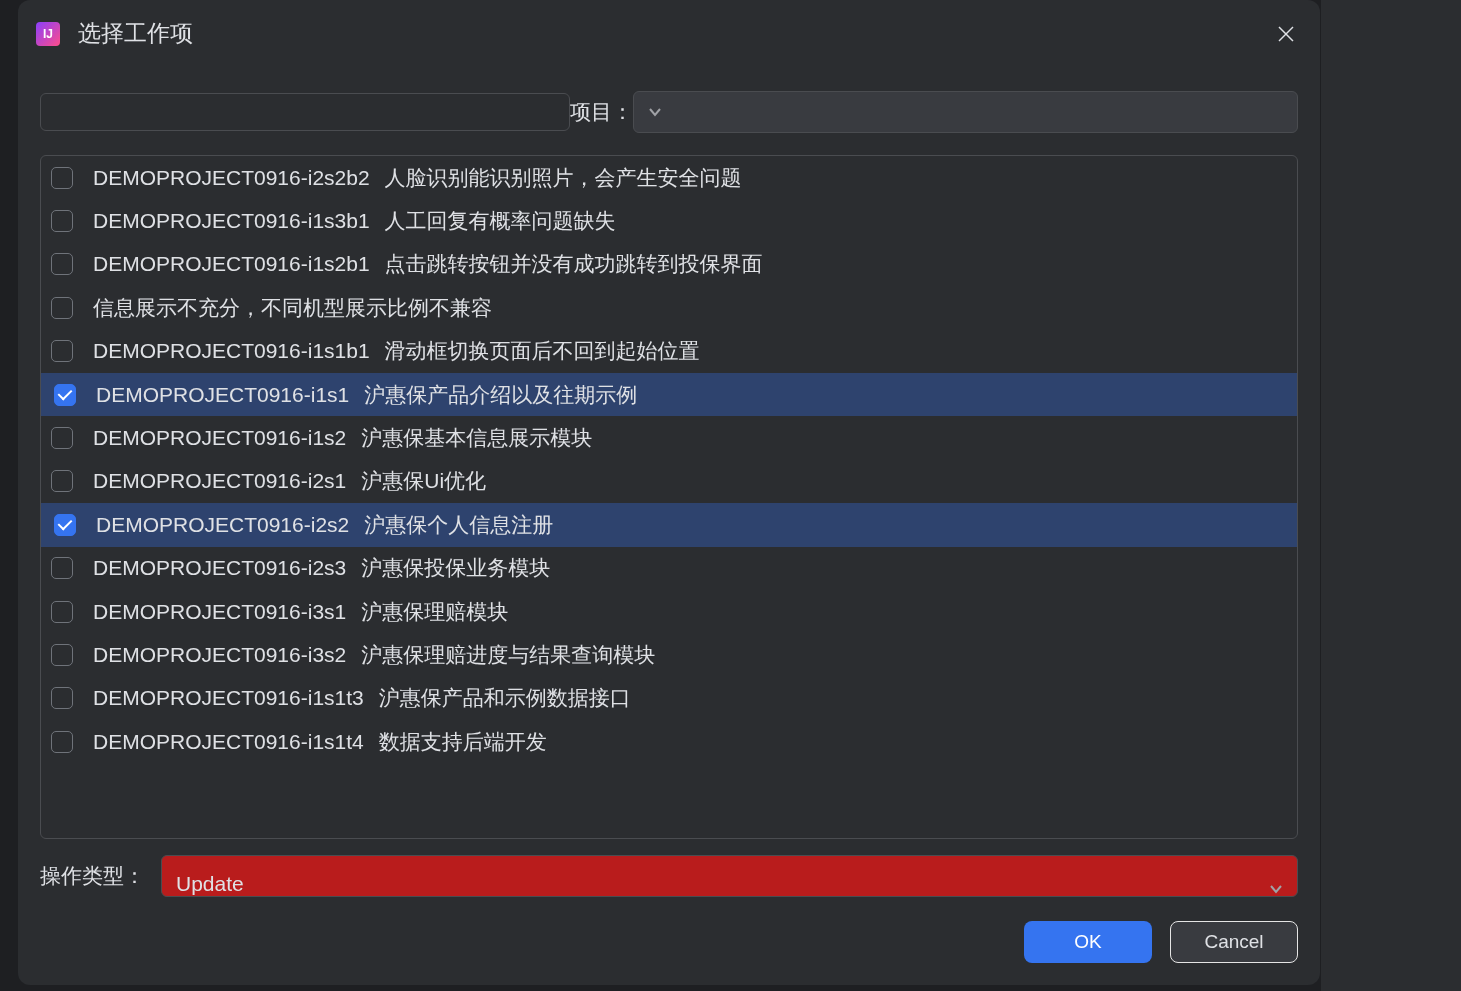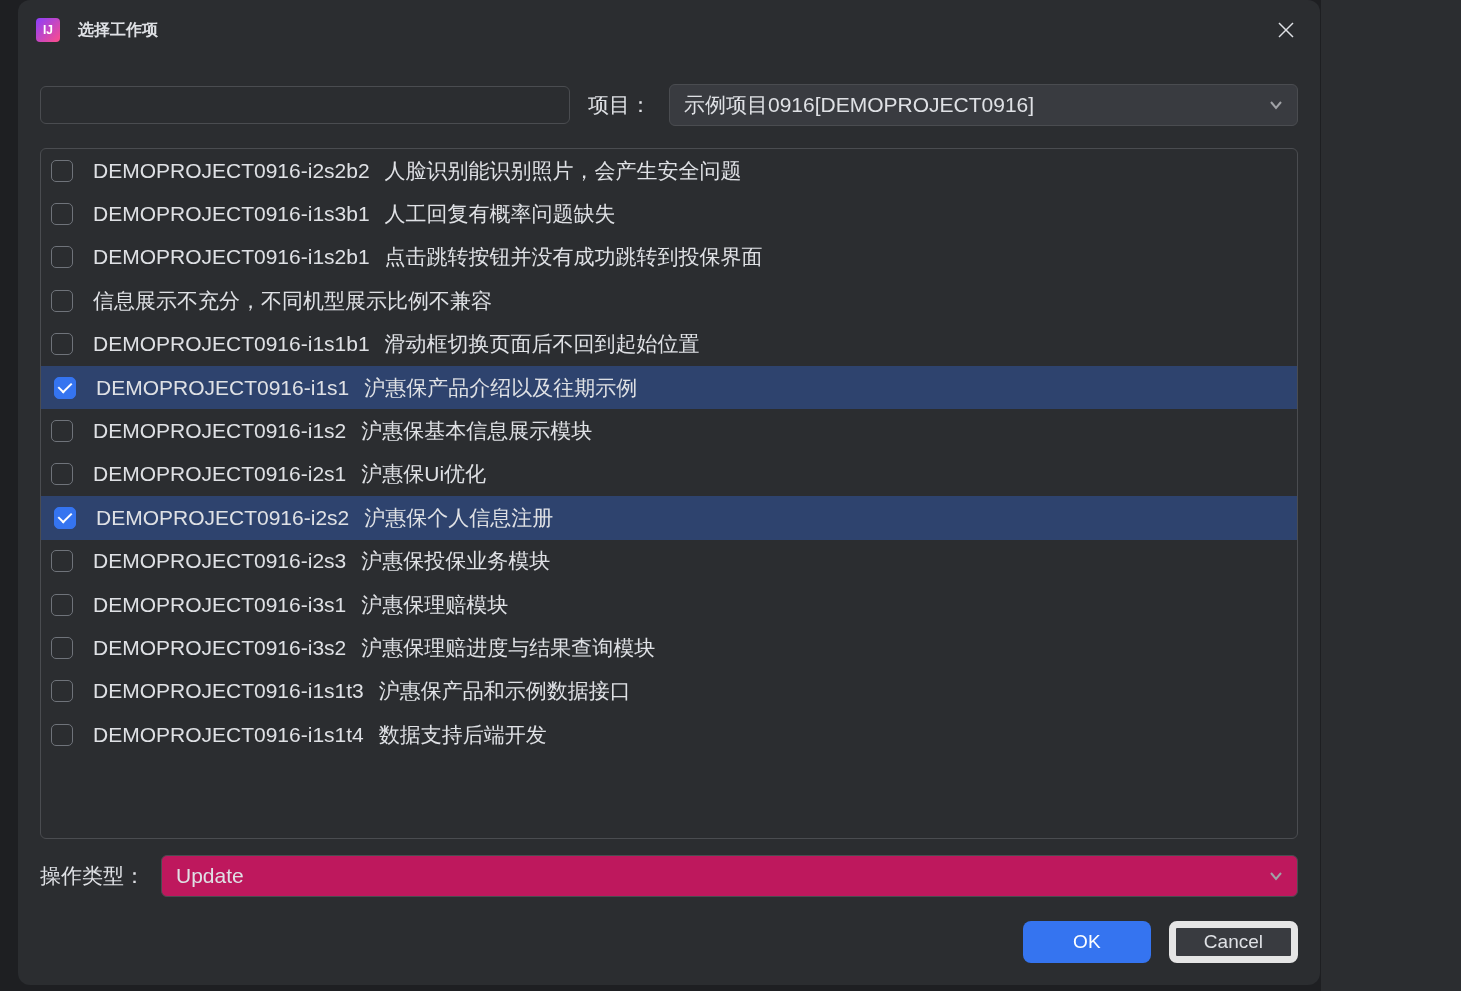--- a/index.html
+++ b/index.html
@@ -42,39 +42,38 @@
     background: linear-gradient(135deg, #8a3ffc 0%, #ff4d8a 100%);
     border-radius: 4px;
     display: flex;
     align-items: center;
     justify-content: center;
     font-size: 12px;
     font-weight: bold;
     color: #fff;
   }
   .dialog-title {
-    font-size: 16px;
-    color: #dfe1e5;
-    font-weight: 700;
+    font-size: 23px;
+    color: #dfe1e5;
+    font-weight: 400;
     flex: 1;
   }
   .close-btn {
     width: 24px;
     height: 24px;
     cursor: pointer;
     display: flex;
     align-items: center;
     justify-content: center;
   }
   .close-btn svg { stroke: #dfe1e5; stroke-width: 1.5; }
   .filter-row {
     display: flex;
     align-items: center;
     padding: 28px 22px 12px 22px;
-    gap: 18px;
   }
   .filter-input {
     width: 530px;
     height: 38px;
     background: #2b2d30;
     border: 1px solid #4a4c50;
     border-radius: 6px;
     color: #dfe1e5;
     padding: 0 10px;
     font-size: 18px;
@@ -176,25 +175,25 @@
     gap: 16px;
   }
   .op-label {
     font-size: 21px;
     color: #dfe1e5;
     white-space: nowrap;
   }
   .op-select {
     flex: 1;
     height: 42px;
-    background: #be185d;
+    background: #b91c1c;
     border: 1px solid #4a4c50;
     border-radius: 6px;
     display: flex;
-    align-items: center;
+    align-items: flex-end;
     padding: 0 14px;
     cursor: pointer;
   }
   .op-select-text {
     flex: 1;
     font-size: 21px;
     color: #dfe1e5;
   }
   .button-row {
     display: flex;
@@ -214,21 +213,21 @@
     border: none;
   }
   .btn-primary {
     background: #3574f0;
     color: #fff;
     min-width: 128px;
   }
   .btn-secondary {
     background: #393b40;
     color: #dfe1e5;
-    border: 7px solid #e5e5e5;
+    border: 1px solid #e5e5e5;
     min-width: 128px;
   }
   
   .list-scroll::-webkit-scrollbar { width: 14px; }
   .list-scroll::-webkit-scrollbar-track { background: transparent; }
   .list-scroll::-webkit-scrollbar-thumb { background: #4a4c50; border-radius: 7px; border: 3px solid #2b2d30; }
 </style>
 </head>
 <body>
 
@@ -244,21 +243,20 @@
         <line x1="2" y1="2" x2="16" y2="16"></line>
           <line x1="16" y1="2" x2="2" y2="16"></line>
       </svg>
     </div>
   </div>
 
   <div class="filter-row">
     <input class="filter-input" type="text" value="" style="">
     <span class="project-label">项目：</span>
     <div class="project-select">
-      <span class="project-select-text">示例项目0916[DEMOPROJECT0916]</span>
       <span class="chevron">
         <svg width="14" height="14" viewBox="0 0 14 14">
             <polyline points="2,4 7,10 12,4"></polyline>
           </svg>
       </span>
     </div>
   </div>
 
   <div class="list-container">
     <div class="list-scroll" id="list-scroll">

